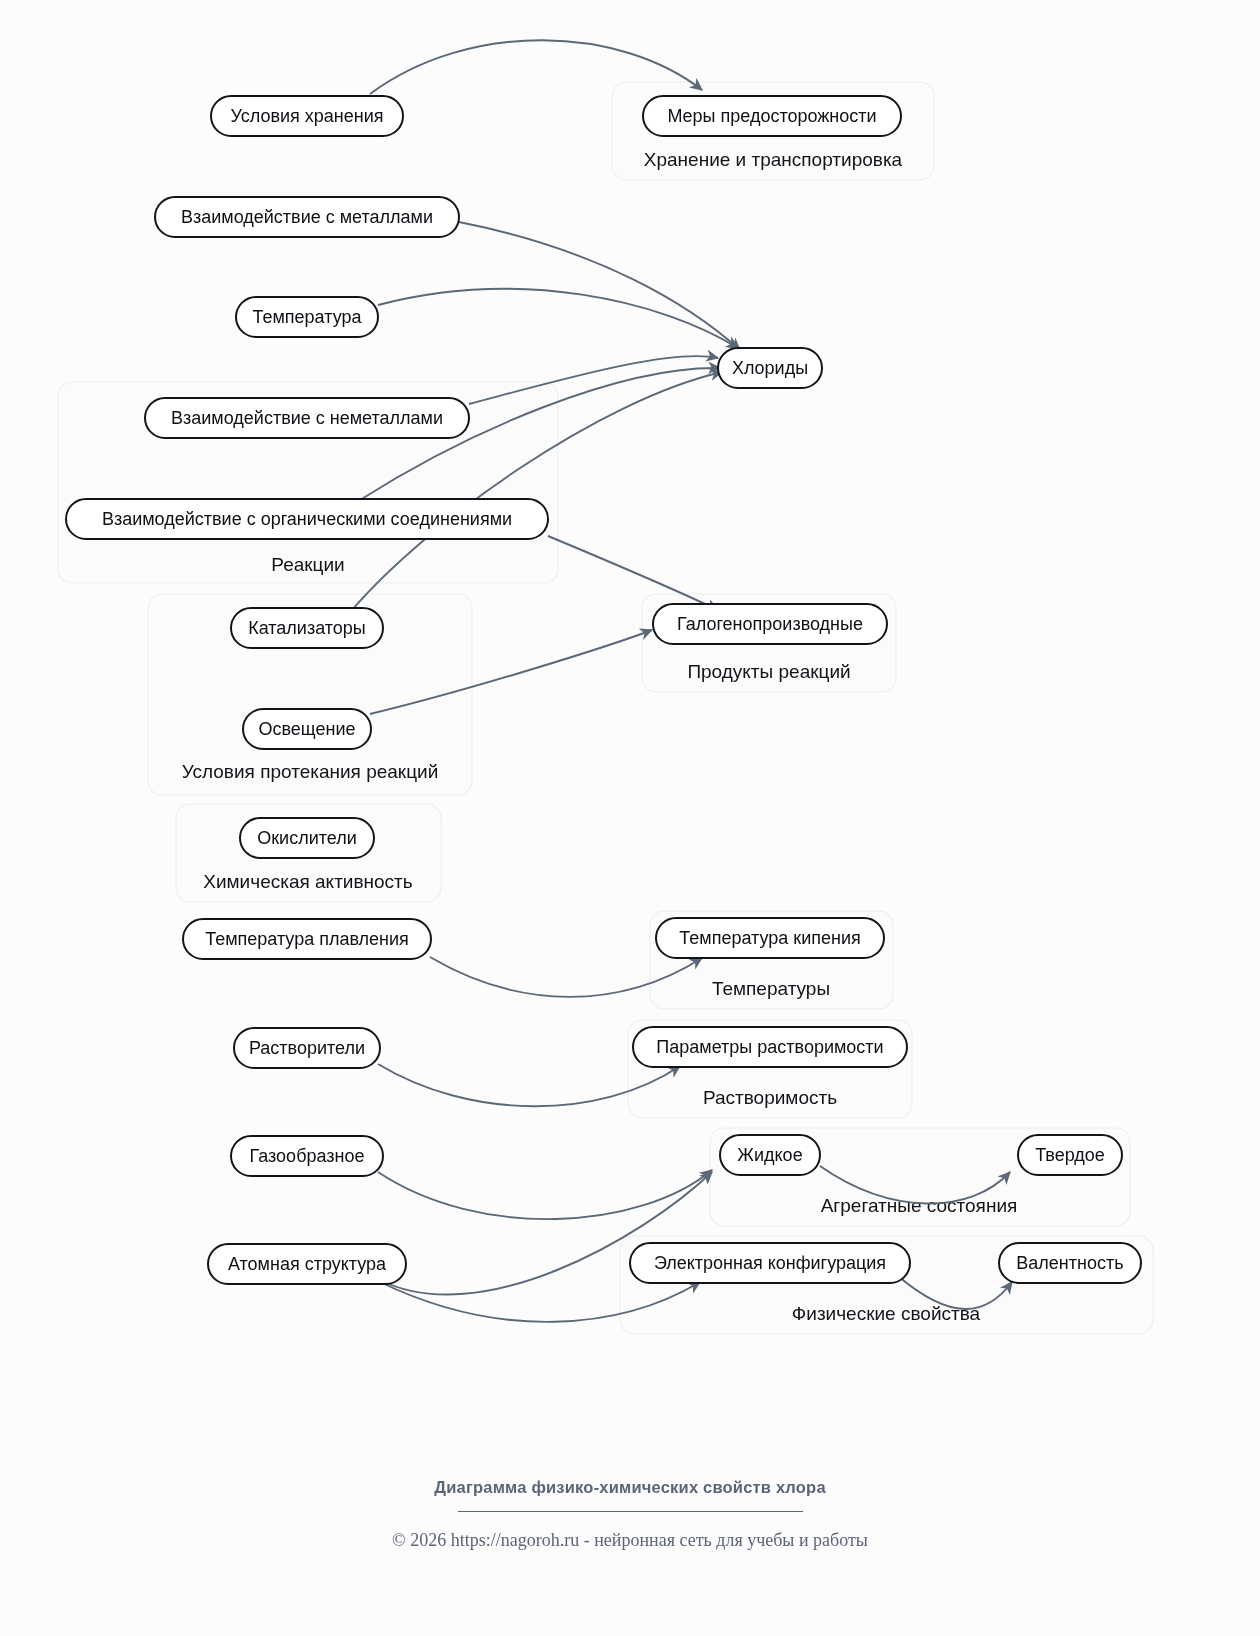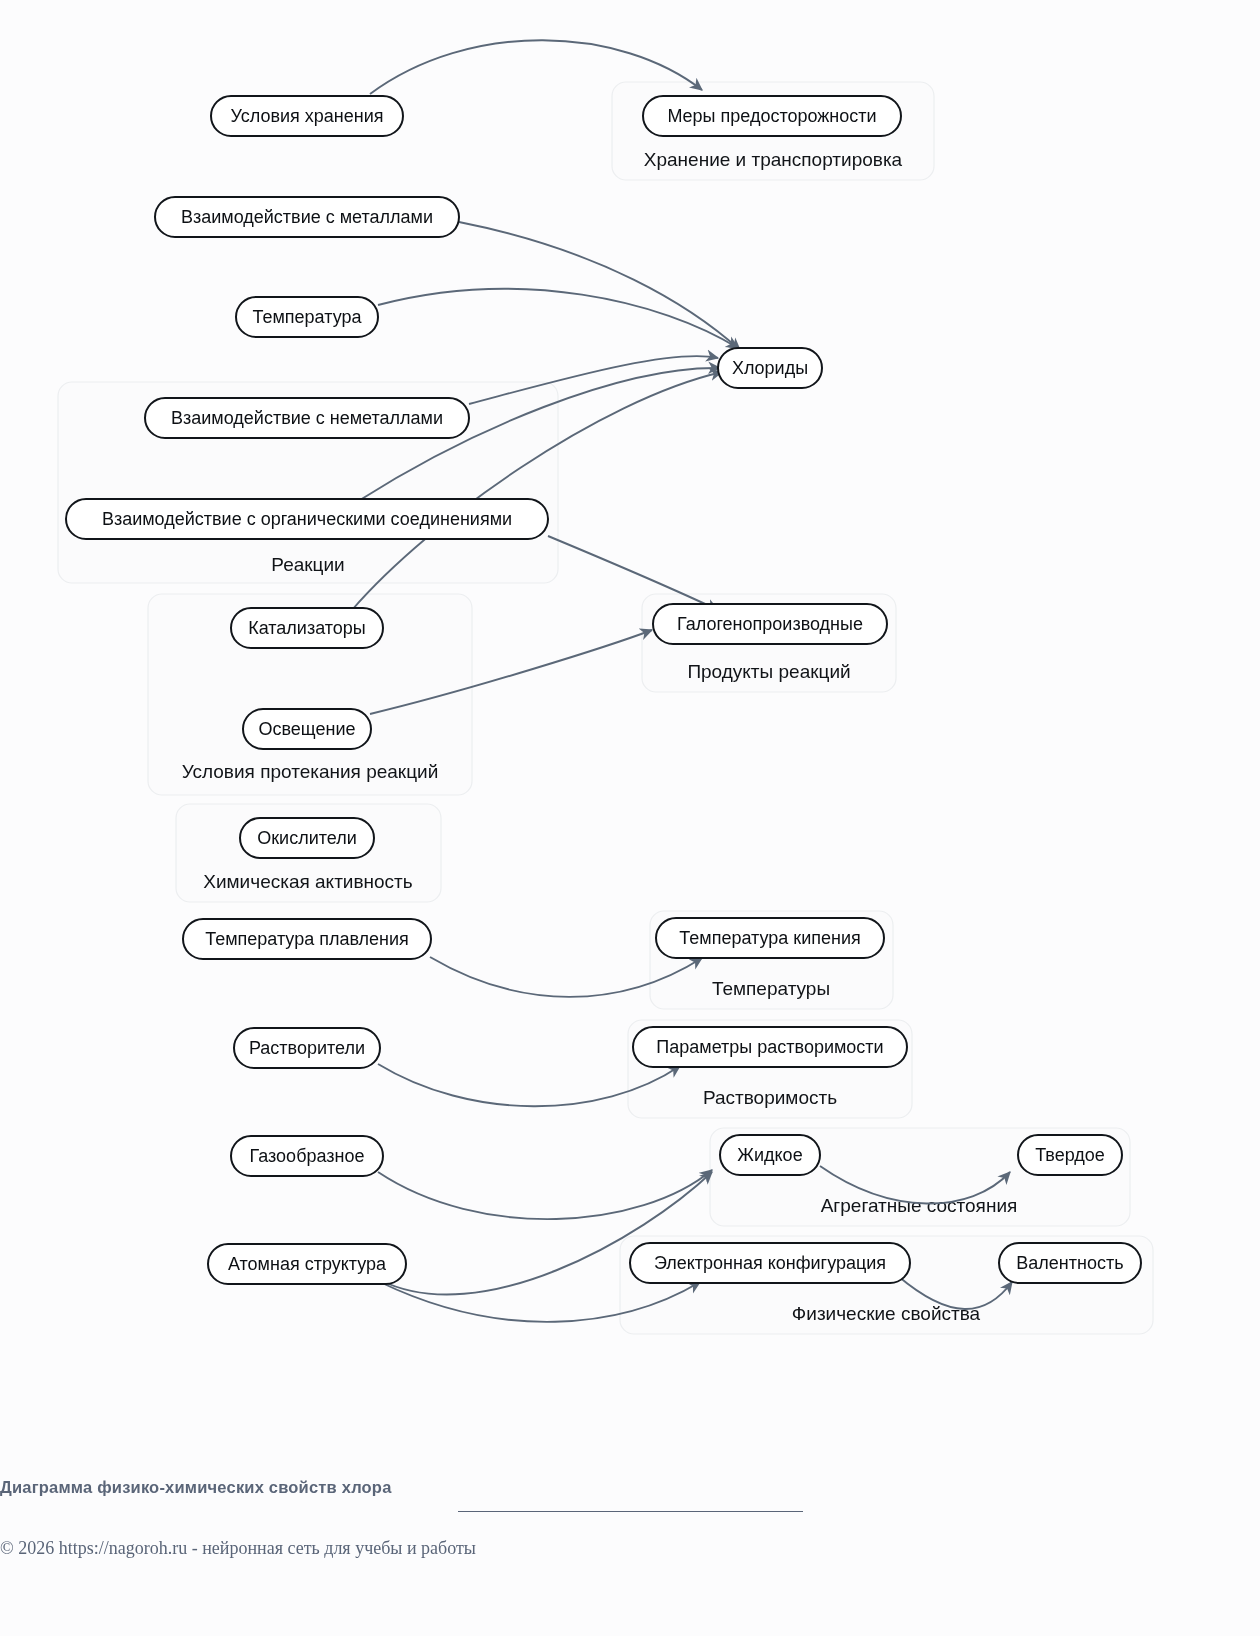--- a/index.html
+++ b/index.html
@@ -50,40 +50,40 @@
   }
   .edge-path {
     fill: none;
     stroke: #5b6878;
     stroke-width: 1.9;
   }
   .footer {
     position: absolute;
     left: 0;
     right: 0;
-    text-align: left;
+    text-align: center;
   }
   .footer-title {
     font-family: "Liberation Sans", "DejaVu Sans", sans-serif;
     font-size: 16.5px;
     font-weight: bold;
     color: #5a6578;
     letter-spacing: 0.2px;
   }
   .footer-rule {
     width: 345px;
     height: 0;
     border-top: 1.4px solid #5a6578;
     margin: 14px auto 0 auto;
   }
   .footer-copy {
     font-family: "Liberation Serif", "DejaVu Serif", serif;
     font-size: 18px;
     color: #5a6578;
-    margin-top: 26px;
+    margin-top: 18px;
   }
 </style>
 </head>
 <body>
 
 <div id="canvas">
 
   <svg id="diagram" viewBox="0 0 1260 1636">
     <defs>
       <marker id="arrow" viewBox="0 0 12 12" refX="10" refY="6" markerWidth="7.5" markerHeight="7.5" orient="auto-start-reverse">

